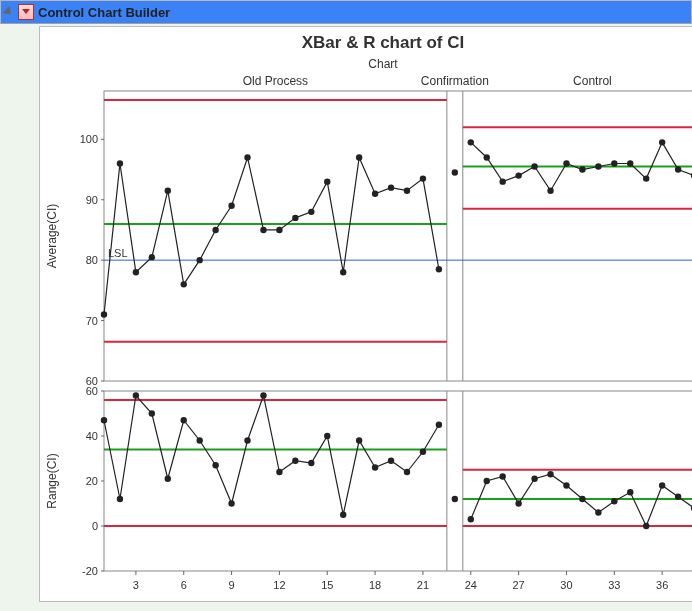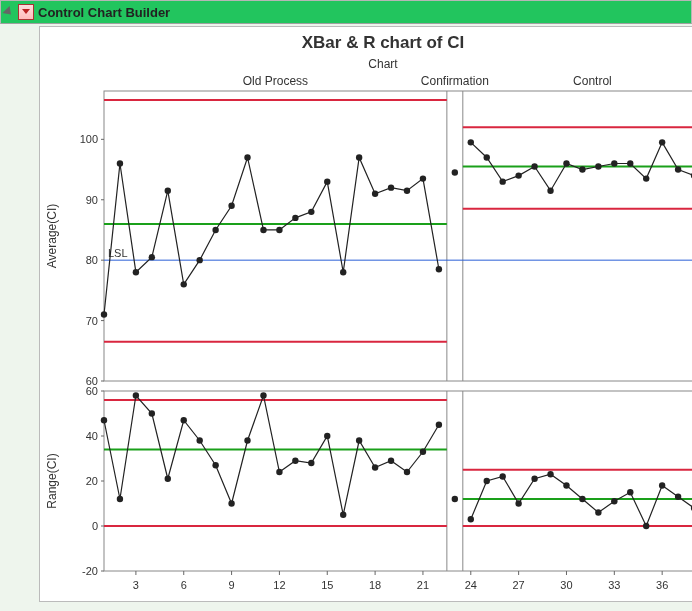--- a/index.html
+++ b/index.html
@@ -8,21 +8,21 @@
     width: 692px;
     height: 611px;
     background: #eef5ed;
     font-family: Arial, Helvetica, sans-serif;
     font-size: 12px;
     color: #333;
   }
   .header-bar {
     position: relative;
     height: 22px;
-    background: #22c55e;
+    background: #3b82f6;
     border: 1px solid #b6b6b6;
     border-bottom: 1px solid #a0a0a0;
     display: flex;
     align-items: center;
     padding-left: 4px;
     gap: 4px;
   }
   .disclose {
     width: 0; height: 0;
     border-top: 5px solid transparent;

